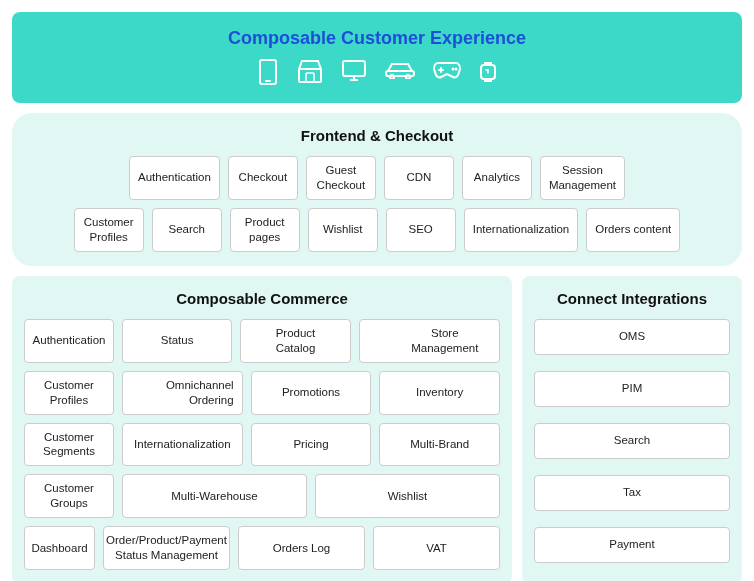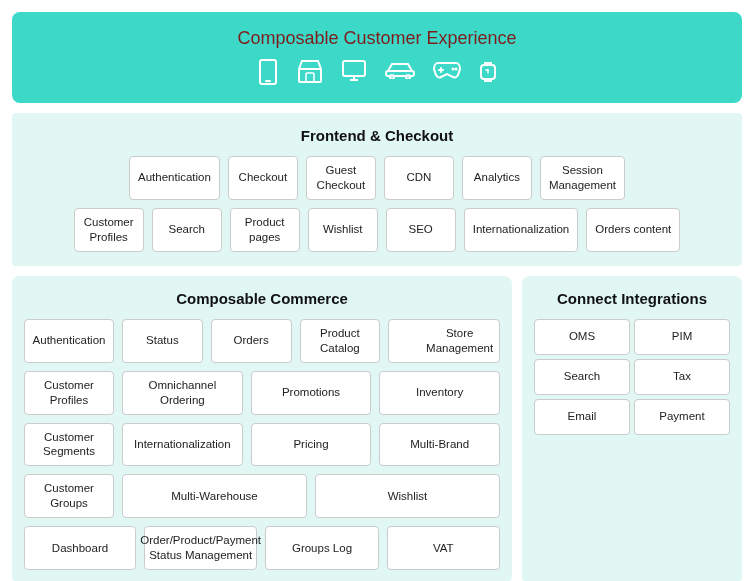--- a/index.html
+++ b/index.html
@@ -18,38 +18,38 @@
     
     .top-section {
       background: #3dd9c8;
       border-radius: 8px;
       padding: 16px 12px 12px;
       margin-bottom: 10px;
       text-align: center;
     }
     .top-title {
       font-size: 18px;
-      font-weight: normal;
-      color: #7f1d1d;
+      font-weight: bold;
+      color: #1d4ed8;
       margin-bottom: 10px;
     }
     .icons-row {
       display: flex;
       justify-content: center;
       gap: 18px;
       margin-bottom: 0px;
     }
     .device-icon {
       font-size: 22px;
       color: #fff;
     }
     
     .frontend-section {
       background: #e0f7f4;
-      border-radius: 4px;
+      border-radius: 20px;
       padding: 14px 12px;
       margin-bottom: 10px;
     }
     .section-title {
       font-size: 15px;
       font-weight: bold;
       color: #111;
       text-align: center;
       margin-bottom: 12px;
     }
@@ -86,22 +86,22 @@
       flex: 1;
     }
     .connect-section {
       background: #e0f7f4;
       border-radius: 8px;
       padding: 14px 12px;
       width: 220px;
     }
     .connect-grid {
       display: grid;
-      grid-template-columns: 1fr 1fr;
-      gap: 4px;
+      grid-template-columns: 1fr;
+      gap: 16px;
       margin-top: 4px;
     }
   </style>
 </head>
 <body>
 
 <div class="main-container">
 
   <div class="top-section">
     <div class="top-title">Composable Customer Experience</div>
@@ -177,60 +177,58 @@
   </div>
 
   <div class="bottom-area">
 
     <div class="composable-section">
       <div class="section-title">Composable Commerce</div>
 
       <div style="display:flex;gap:8px;margin-bottom:8px;">
         <div class="card" style="width:90px;min-height:40px;">Authentication</div>
         <div class="card" style="flex:1;">Status</div>
-        <div class="card" style="flex:1;">Orders</div>
         <div class="card" style="flex:1;">Product<br>Catalog</div>
         <div class="card" style="flex:1;padding-left:39px;">Store<br>Management</div>
       </div>
 
       <div style="display:flex;gap:8px;margin-bottom:8px;">
         <div class="card" style="width:90px;min-height:40px;">Customer<br>Profiles</div>
-        <div class="card" style="flex:1;">Omnichannel Ordering</div>
+        <div class="card" style="flex:1;text-align:right;">Omnichannel Ordering</div>
         <div class="card" style="flex:1;">Promotions</div>
         <div class="card" style="flex:1;">Inventory</div>
       </div>
 
       <div style="display:flex;gap:8px;margin-bottom:8px;">
         <div class="card" style="width:90px;min-height:40px;">Customer<br>Segments</div>
         <div class="card" style="flex:1;">Internationalization</div>
         <div class="card" style="flex:1;">Pricing</div>
         <div class="card" style="flex:1;">Multi-Brand</div>
       </div>
 
       <div style="display:flex;gap:8px;margin-bottom:8px;">
         <div class="card" style="width:90px;min-height:40px;">Customer<br>Groups</div>
         <div class="card" style="flex:1;">Multi-Warehouse</div>
         <div class="card" style="flex:1;">Wishlist</div>
       </div>
 
       <div style="display:flex;gap:8px;">
-        <div class="card" style="width:112px;min-height:40px;">Dashboard</div>
+        <div class="card" style="width:71px;min-height:40px;">Dashboard</div>
         <div class="card" style="flex:1;text-align:center;">Order/Product/Payment<br>Status Management</div>
-        <div class="card" style="flex:1;">Groups Log</div>
+        <div class="card" style="flex:1;">Orders Log</div>
         <div class="card" style="flex:1;">VAT</div>
       </div>
     </div>
 
     <div class="connect-section">
       <div class="section-title">Connect Integrations</div>
       <div class="connect-grid">
         <div class="card">OMS</div>
         <div class="card">PIM</div>
         <div class="card">Search</div>
         <div class="card">Tax</div>
-        <div class="card">Email</div>
         <div class="card">Payment</div>
       </div>
     </div>
 
   </div>
 
 </div>
 
 </body></html>

